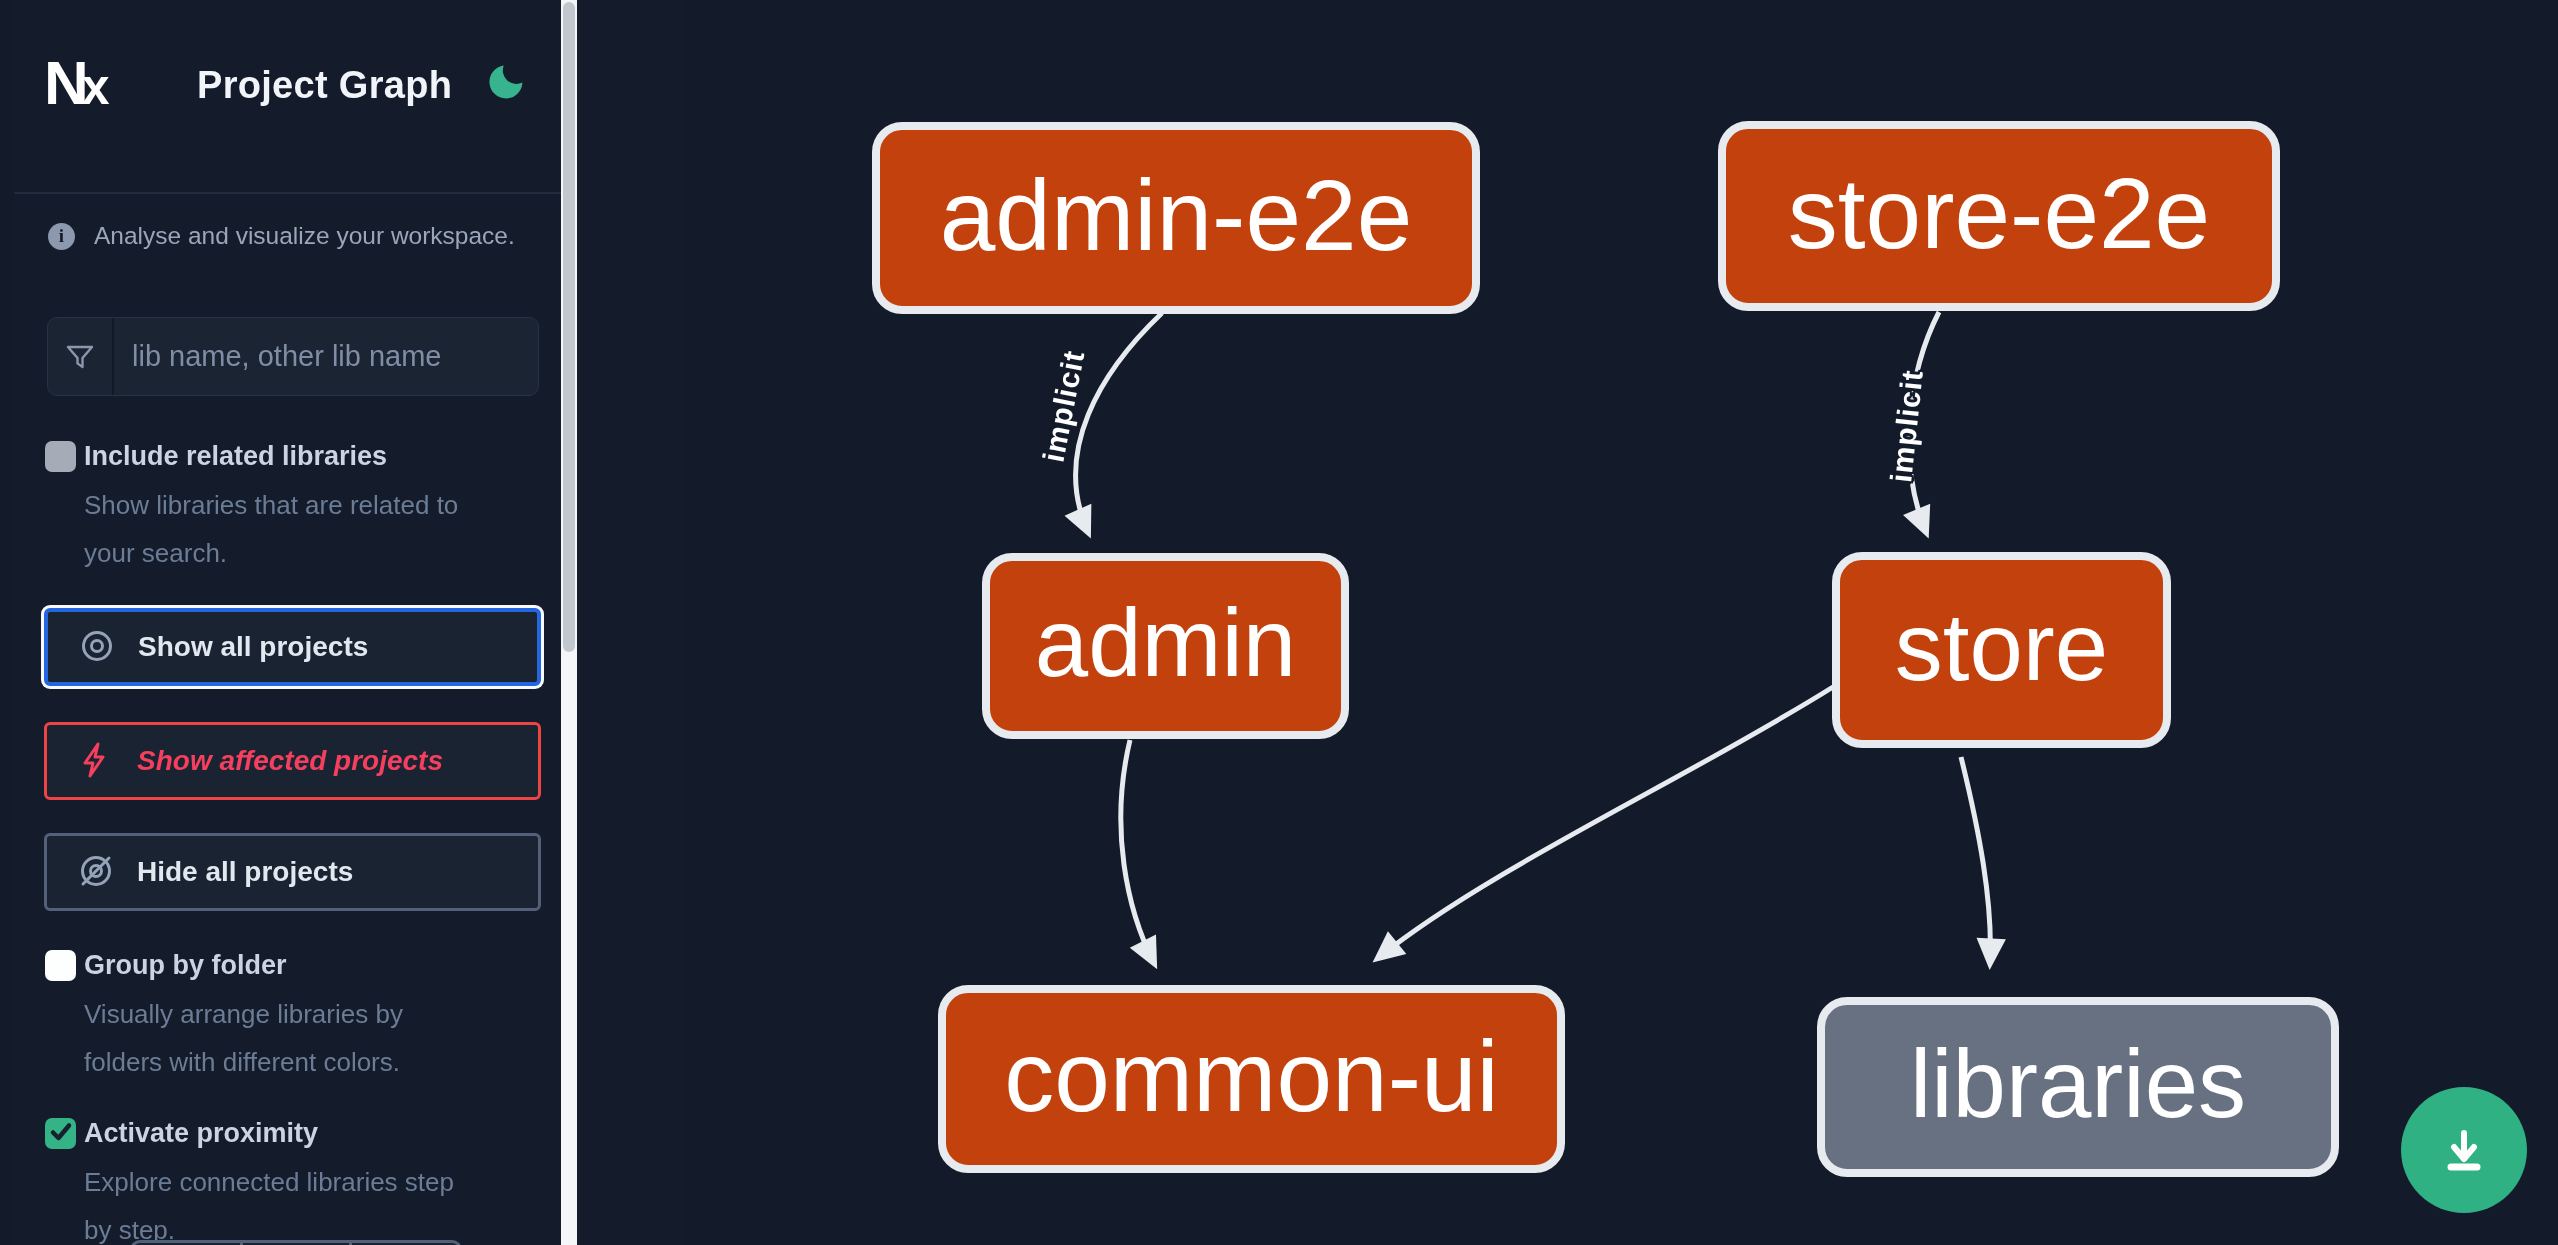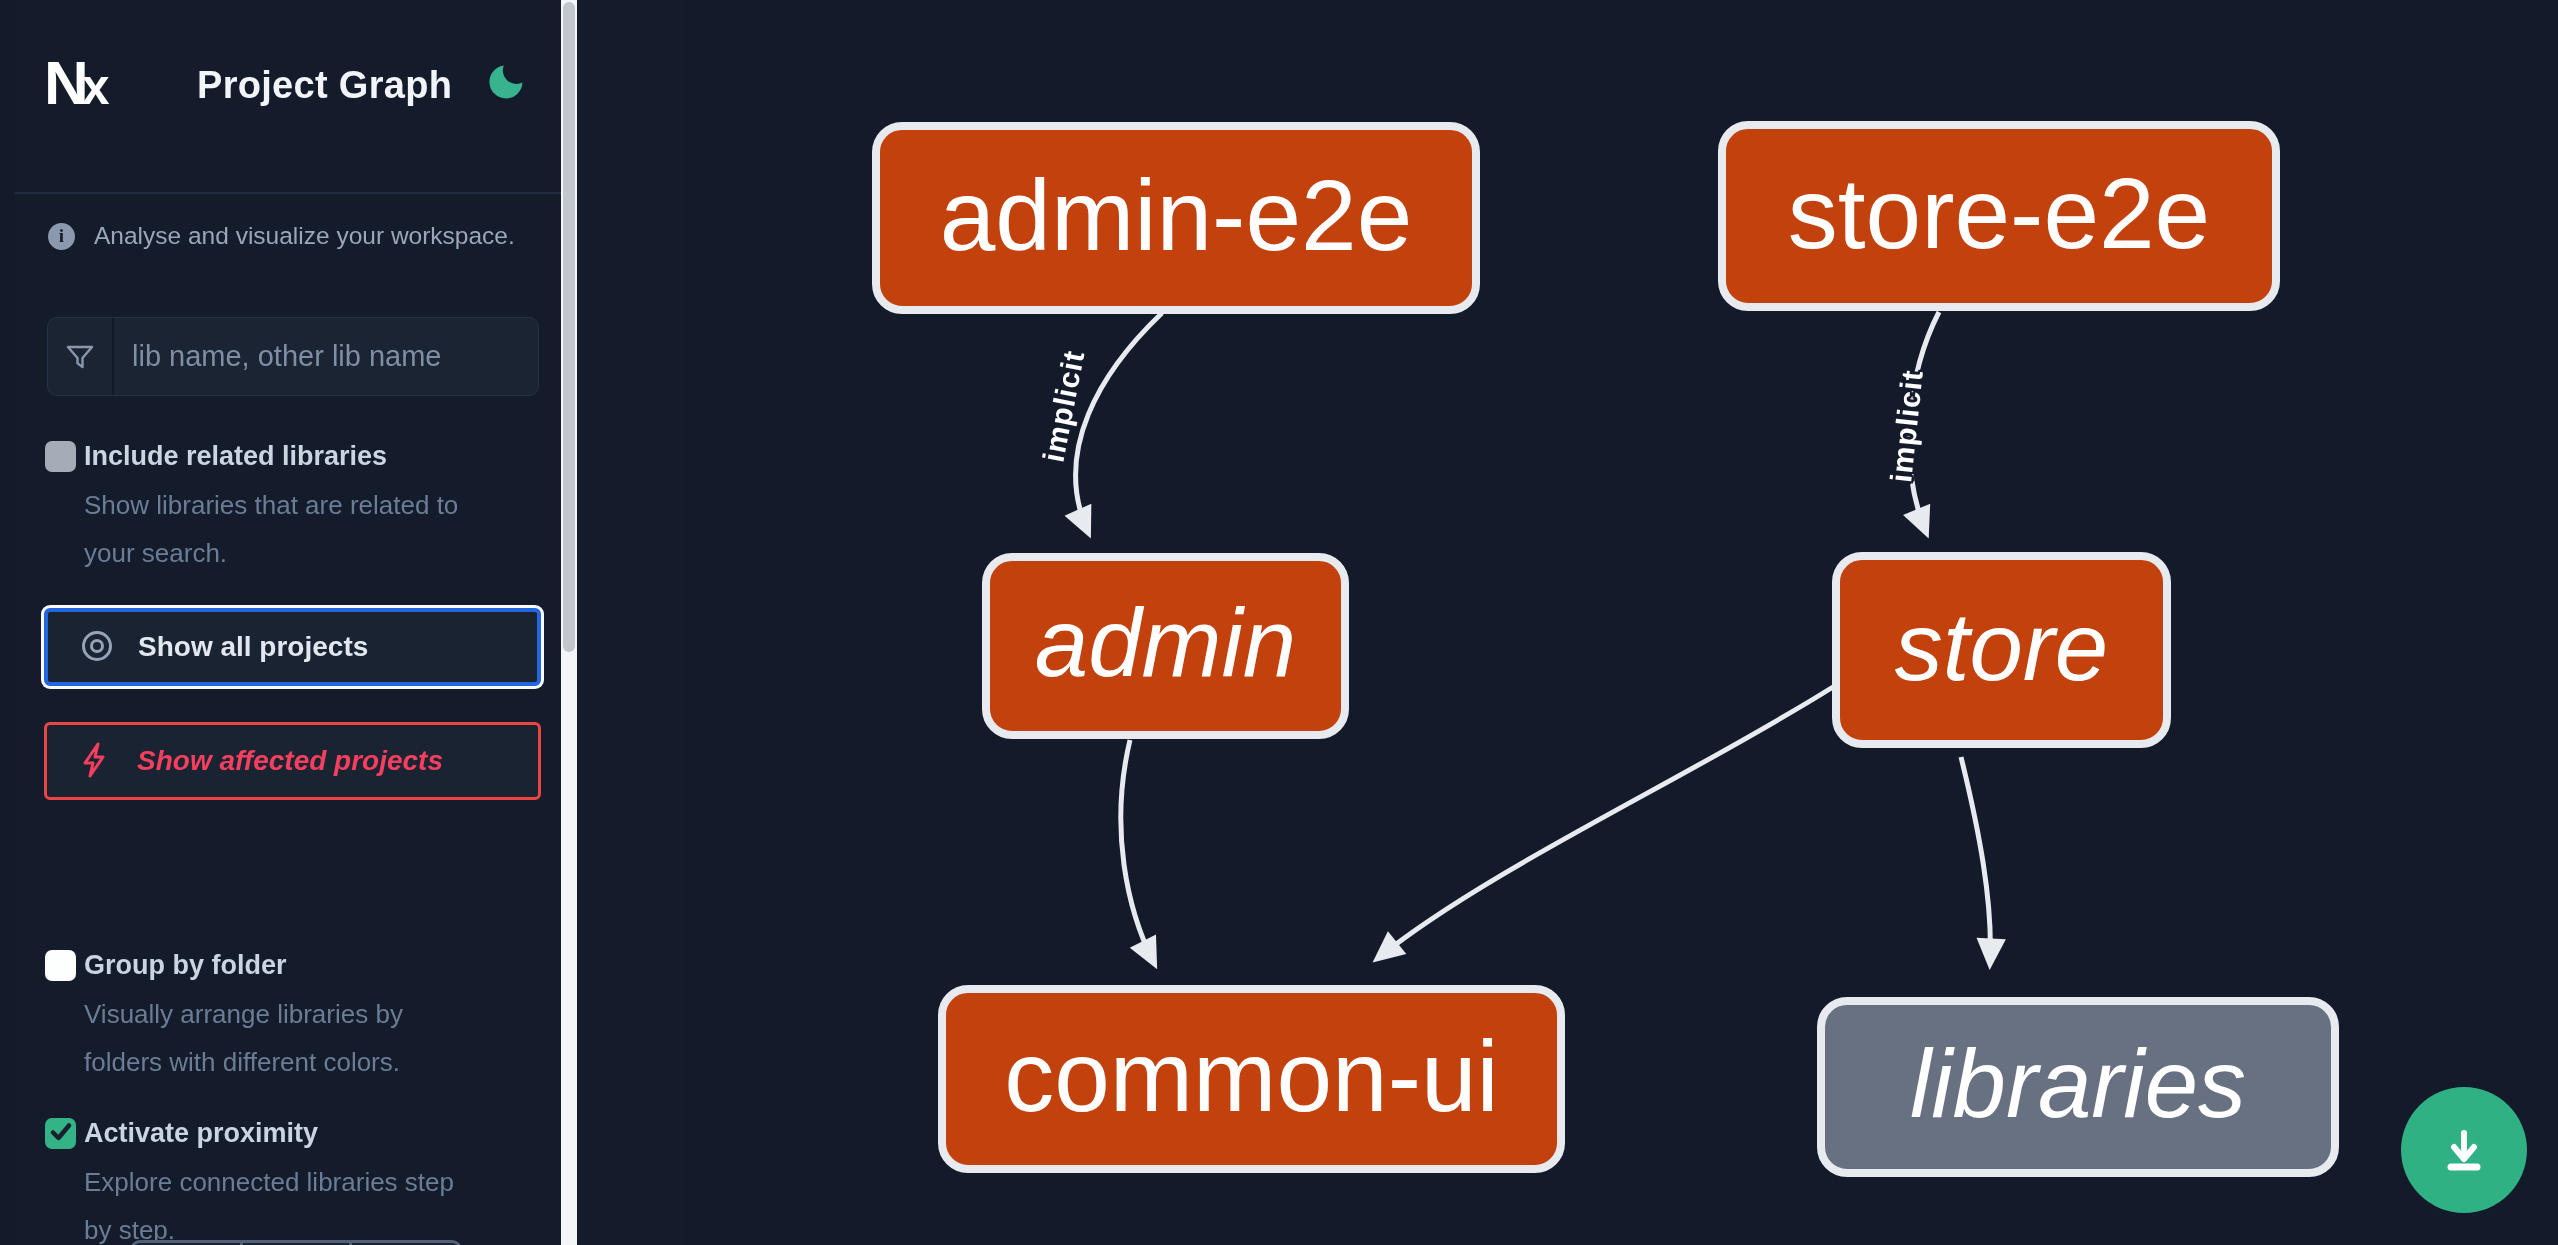--- a/index.html
+++ b/index.html
@@ -39,21 +39,21 @@
   .stepper-sliver span{flex:1;border-right:3px solid #526179;}
   .stepper-sliver span:last-child{border-right:none;}
   
   .sb-scroll-track{position:absolute;left:561px;top:0;width:16px;height:1245px;background:#f3f5f7;}
   .sb-scroll-thumb{position:absolute;left:2px;top:2px;width:12px;height:650px;background:#c2c7ce;border-radius:7px;}
   
   .edges-svg{position:absolute;left:0;top:0;pointer-events:none;}
   .gnode{position:absolute;box-sizing:border-box;border:8px solid #e7eaee;border-radius:30px;background:#c2410c;color:#fff;display:flex;align-items:center;justify-content:center;cursor:pointer;}
   .gnode.gray{background:#687181;}
   .gnode .nlabel{font-size:100px;line-height:100px;padding-bottom:6px;}
-  .gnode.small .nlabel{font-size:96px;font-style:italic;}
+  .gnode.small .nlabel{font-size:96px;}
   .edge-label{position:absolute;color:#fff;font-size:30px;font-weight:700;letter-spacing:1px;white-space:nowrap;
     text-shadow:-3px 0 0 #141b2a,3px 0 0 #141b2a,0 -3px 0 #141b2a,0 3px 0 #141b2a,-2px -2px 0 #141b2a,2px 2px 0 #141b2a,-2px 2px 0 #141b2a,2px -2px 0 #141b2a;}
   .fab{position:absolute;left:2401px;top:1087px;width:126px;height:126px;border-radius:50%;background:#2fb183;border:none;cursor:pointer;display:flex;align-items:center;justify-content:center;}
 </style>
 </head>
 <body>
 
 <div class="sidebar">
 
   <div class="sb-header">
@@ -102,20 +102,30 @@
 
   <button class="action-btn btn-affected" style="top:722px;font-style:italic;">
     <span>
       <svg width="38" height="38" viewBox="0 0 38 38" fill="none" stroke="#f43f5e" stroke-width="3" stroke-linejoin="round">
           <path d="M21 3 L8 22 h8 l-3 13 L26 16 h-8 Z"></path>
         </svg>
     </span>
     <span class="lbl">Show affected projects</span>
   </button>
 
+  <button class="action-btn" style="top:833px;">
+    <span>
+      <svg width="38" height="38" viewBox="0 0 38 38" fill="none" stroke="#94a3b8" stroke-width="3" stroke-linecap="round">
+          <circle cx="19" cy="19" r="13.5"></circle>
+          <circle cx="19" cy="19" r="5.5"></circle>
+          <line x1="6" y1="32" x2="32" y2="6"></line>
+        </svg>
+    </span>
+    <span class="lbl">Hide all projects</span>
+  </button>
 
   <div class="toggle-row" style="top:948px;">
     <div class="cbox white"></div>
     <div class="toggle-text">
       <div class="toggle-label">Group by folder</div>
       <div class="toggle-desc">Visually arrange libraries by folders with different colors.</div>
     </div>
   </div>
 
   <div class="toggle-row" style="top:1116px;">

